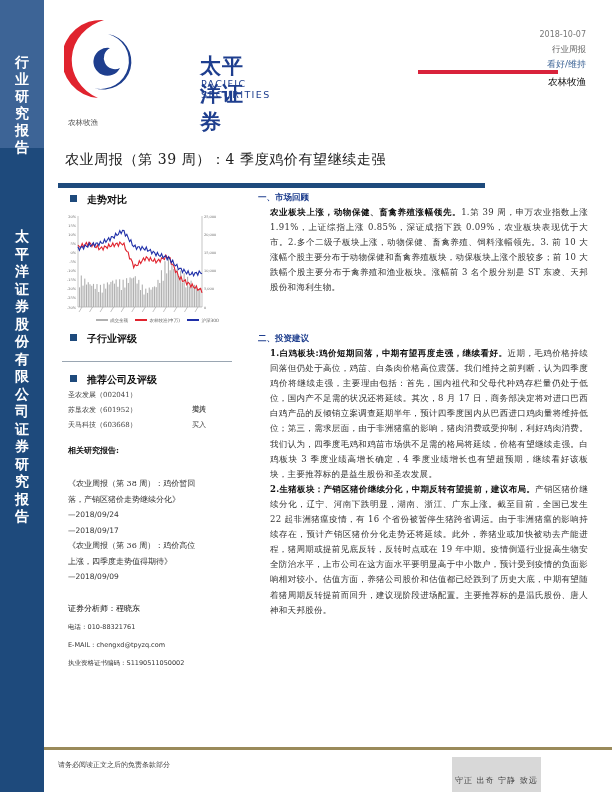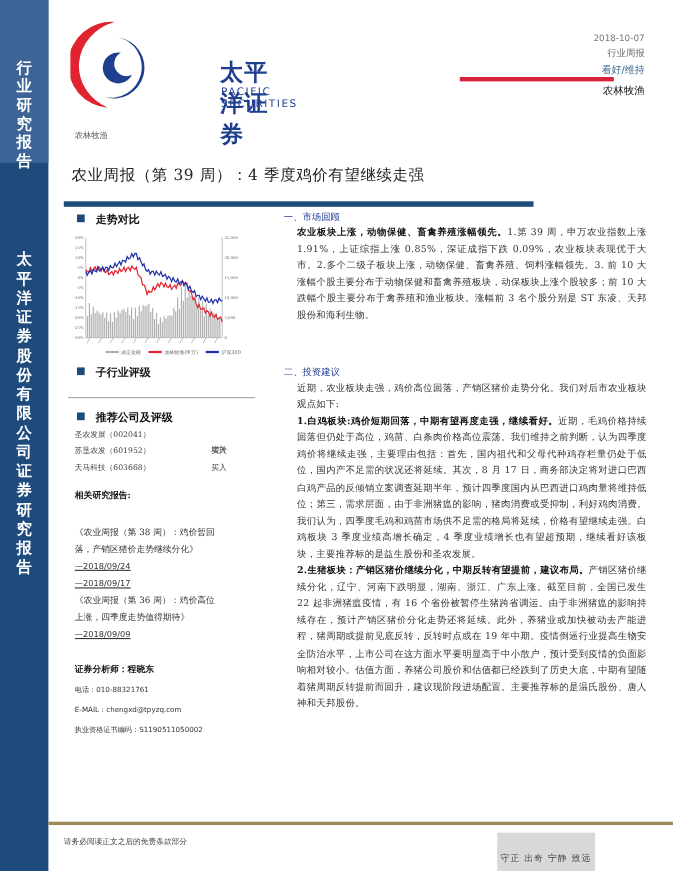--- a/index.html
+++ b/index.html
@@ -45,27 +45,27 @@
   .legend { position: absolute; left: 90px; top: 318px; font-size: 4.5px; color: #666; font-family: "DejaVu Sans", sans-serif; white-space: nowrap; }
   .legend span.sw { display: inline-block; width: 12px; height: 2px; vertical-align: 1px; margin: 0 2px 0 6px; }
 
   .thin-rule { position: absolute; left: 62px; top: 361px; width: 170px; height: 1px; background: #9aa6b2; }
 
   .rec-row { position: absolute; left: 68px; font-size: 7px; color: #444; font-family: "DejaVu Serif", serif; }
   .rec-rating { position: absolute; left: 192px; font-size: 7px; color: #444; }
 
   .related-title { position: absolute; left: 68px; top: 445px; font-size: 8px; font-weight: bold; color: #111; text-align: center; }
   .related-body { position: absolute; left: 68px; top: 476px; width: 130px; font-size: 8px; line-height: 15.5px; color: #333; }
-  .related-date { font-family: "DejaVu Sans", sans-serif; font-size: 7.5px; text-decoration: underline; }
-
-  .analyst-title { position: absolute; left: 68px; top: 603px; font-size: 8px; font-weight: bold; color: #111; }
+  .related-date { font-family: "DejaVu Sans", sans-serif; font-size: 7.5px; }
+
+  .analyst-title { position: absolute; left: 68px; top: 603px; font-size: 8px; font-weight: normal; color: #111; }
   .contact { position: absolute; left: 68px; font-size: 6.5px; color: #333; font-family: "DejaVu Sans", sans-serif; }
 
   
-  .rc-heading { position: absolute; left: 258px; font-size: 8.5px; font-weight: normal; color: #1e3e8e; }
+  .rc-heading { position: absolute; left: 258px; font-size: 8.5px; font-weight: bold; color: #1e3e8e; }
   .rc-para { position: absolute; left: 270px; width: 318px; font-size: 8.5px; line-height: 15.1px; color: #333;
     text-align: justify; letter-spacing: 0.3px; }
   .rc-para b { color: #111; }
 
   
   .footer-rule { position: absolute; left: 44px; top: 747px; width: 568px; height: 3px; background: #9a8a5a; }
   .footer-left { position: absolute; left: 58px; top: 760px; font-size: 7px; color: #444; text-align: right; }
   .footer-right { position: absolute; left: 452px; top: 757px; font-size: 8px; color: #444; background: #d8d8d8; padding: 18px 3px; letter-spacing: 1px; }
 </style>
 </head>
@@ -272,20 +272,19 @@
 <div class="contact" style="top:641px">E-MAIL：chengxd@tpyzq.com</div>
 <div class="contact" style="top:659px">执业资格证书编码：S1190511050002</div>
 
 <div class="rc-heading" style="top:192px">一、市场回顾</div>
 <div class="rc-para" style="top:205px">
   <b>农业板块上涨，动物保健、畜禽养殖涨幅领先。</b><span>1.第 39 周，申万农业指数上涨 1.91%，上证综指上涨 0.85%，深证成指下跌 0.09%，农业板块表现优于大市。2.多个二级子板块上涨，动物保健、畜禽养殖、饲料涨幅领先。3. 前 10 大涨幅个股主要分布于动物保健和畜禽养殖板块，动保板块上涨个股较多；前 10 大跌幅个股主要分布于禽养殖和渔业板块。涨幅前 3 名个股分别是 ST 东凌、天邦股份和海利生物。</span>
 </div>
 
 <div class="rc-heading" style="top:333px">二、投资建议</div>
 <div class="rc-para" style="top:346px">
-  <div>近期，农业板块走强，鸡价高位回落，产销区猪价走势分化。我们对后市农业板块观点如下:</div>
   <div><b>1.白鸡板块:鸡价短期回落，中期有望再度走强，继续看好。</b><span>近期，毛鸡价格持续回落但仍处于高位，鸡苗、白条肉价格高位震荡。我们维持之前判断，认为四季度鸡价将继续走强，主要理由包括：首先，国内祖代和父母代种鸡存栏量仍处于低位，国内产不足需的状况还将延续。其次，8 月 17 日，商务部决定将对进口巴西白鸡产品的反倾销立案调查延期半年，预计四季度国内从巴西进口鸡肉量将维持低位；第三，需求层面，由于非洲猪瘟的影响，猪肉消费或受抑制，利好鸡肉消费。我们认为，四季度毛鸡和鸡苗市场供不足需的格局将延续，价格有望继续走强。白鸡板块 3 季度业绩高增长确定，4 季度业绩增长也有望超预期，继续看好该板块，主要推荐标的是益生股份和圣农发展。</span></div>
   <div><b>2.生猪板块：产销区猪价继续分化，中期反转有望提前，建议布局。</b><span>产销区猪价继续分化，辽宁、河南下跌明显，湖南、浙江、广东上涨。截至目前，全国已发生 22 起非洲猪瘟疫情，有 16 个省份被暂停生猪跨省调运。由于非洲猪瘟的影响持续存在，预计产销区猪价分化走势还将延续。此外，养猪业或加快被动去产能进程，猪周期或提前见底反转，反转时点或在 19 年中期。疫情倒逼行业提高生物安全防治水平，上市公司在这方面水平要明显高于中小散户，预计受到疫情的负面影响相对较小。估值方面，养猪公司股价和估值都已经跌到了历史大底，中期有望随着猪周期反转提前而回升，建议现阶段进场配置。主要推荐标的是温氏股份、唐人神和天邦股份。</span></div>
 </div>
 
 <div class="footer-rule"></div>
 <div class="footer-left">请务必阅读正文之后的免责条款部分</div>
 <div class="footer-right">守正 出奇 宁静 致远</div>
 
 </body></html>

